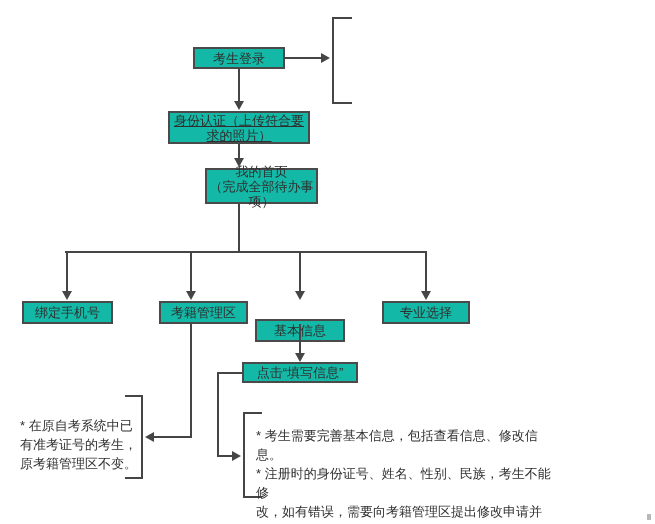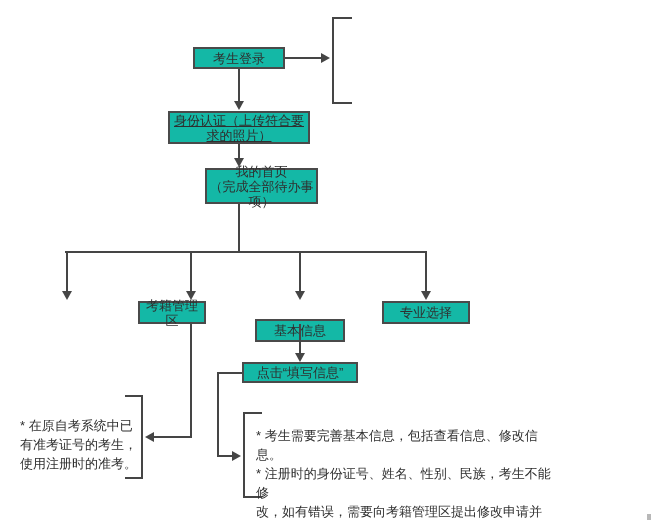--- a/index.html
+++ b/index.html
@@ -58,21 +58,22 @@
 <body>
 
 <div class="canvas">
 
   <div class="node" style="left:193px; top:47px;  width:92px;  height:22px;">考生登录</div>
   <div class="node" style="left:168px; top:111px; width:142px; height:33px;text-decoration:underline;">身份认证（上传符合要
 求的照片）</div>
   <div class="node" style="left:169px; top:168px; width:113px; height:36px;margin-left:36px;">我的首页
 （完成全部待办事项）</div>
 
-  <div class="node" style="left:138px; top:301px; width:68px;  height:23px;">考籍管理区</div>
+  <div class="node" style="left:22px;  top:301px; width:91px;  height:23px;">绑定手机号</div>
+  <div class="node" style="left:159px; top:301px; width:89px;  height:23px;">考籍管理区</div>
   <div class="node" style="left:255px; top:301px; width:90px;  height:23px;margin-top:18px;">基本信息</div>
   <div class="node" style="left:382px; top:301px; width:88px;  height:23px;">专业选择</div>
 
   <div class="node" style="left:242px; top:362px; width:116px; height:21px;">点击“填写信息”</div>
 
   <div class="vline" style="left:238px; top:69px;  height:33px;"></div>
   <div class="arr down" style="left:234px; top:101px;"></div>
 
   <div class="vline" style="left:238px; top:144px; height:15px;"></div>
   <div class="arr down" style="left:234px; top:158px;"></div>
@@ -108,17 +109,17 @@
 * 注册时的身份证号、姓名、性别、民族，考生不能修
 改，如有错误，需要向考籍管理区提出修改申请并进行
 现场确认。</div>
 
   <div class="vline" style="left:190px; top:324px; height:114px;"></div>
   <div class="hline" style="left:154px; top:436px; width:38px;"></div>
   <div class="arr left" style="left:145px; top:432px;"></div>
   <div class="bracket open-left" style="left:125px; top:395px; width:18px; height:84px;"></div>
   <div class="note" style="left:20px; top:416px; width:130px;">* 在原自考系统中已
 有准考证号的考生，
-使用注册时的准考。</div>
+原考籍管理区不变。</div>
 
   <div class="stray" style="left:647px; top:514px; width:4px; height:6px;"></div>
 
 </div>
 
 </body></html>

